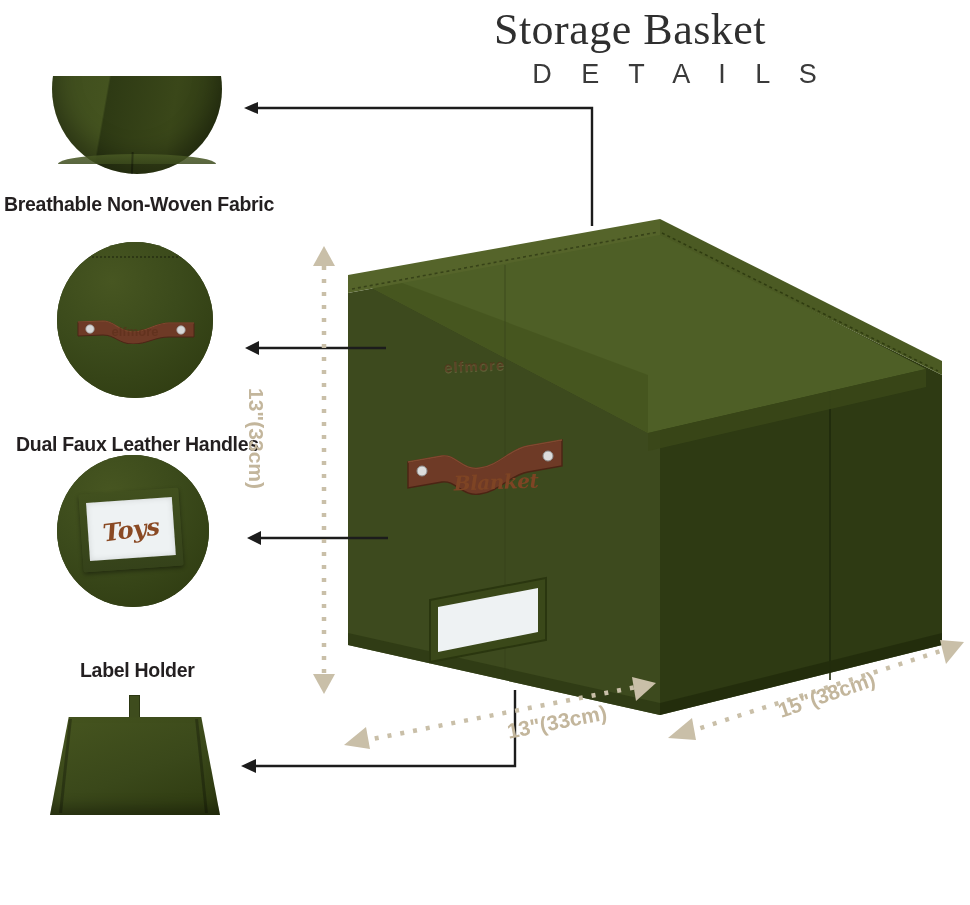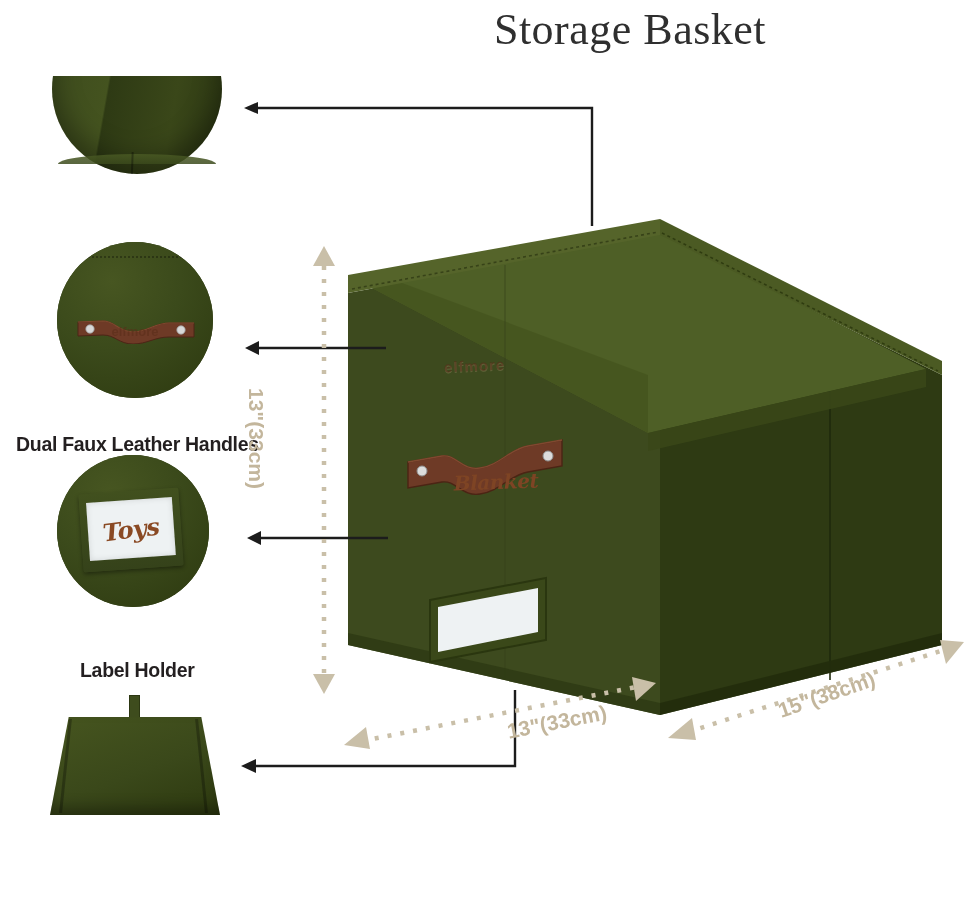--- a/index.html
+++ b/index.html
@@ -255,26 +255,28 @@
     transform: rotate(-19deg);
     transform-origin: left top;
   }
 </style>
 </head>
 <body>
 
 <div id="page">
 
   <div class="title-main">Storage Basket</div>
+  <div class="title-sub">D E T A I L S</div>
 
   <div class="fabric-wrap">
     <div class="fabric-shape"></div>
     <div class="fabric-toprim"></div>
     <div class="fabric-seam"></div>
   </div>
+  <div class="callout-label" style="left:4px; top:192px;">Breathable Non-Woven Fabric</div>
 
   <div class="circle-photo" style="left:57px; top:242px; width:156px; height:156px;">
     <div class="circle-fabric-bg"></div>
     <div class="circle-stitch" style="top:14px;"></div>
     <div class="handle-strap">
       <svg width="118" height="34" viewBox="0 0 118 34">
         <path d="M1,12 L26,11 C38,11 42,22 56,22 C70,22 78,13 92,13 L117,13 L117,27 L92,27 C78,27 70,34 56,34 C42,34 38,25 26,25 L1,26 Z" fill="#6e3a26" stroke="#4d2517" stroke-width="1"></path>
         <path d="M1,12 L26,11 C38,11 42,22 56,22 C70,22 78,13 92,13 L117,13" fill="none" stroke="#8f5336" stroke-width="1.2" opacity=".8"></path>
         <circle cx="13" cy="19" r="4.2" fill="#d8d8d8" stroke="#9a9a9a" stroke-width=".8"></circle>
         <circle cx="104" cy="20" r="4.2" fill="#d8d8d8" stroke="#9a9a9a" stroke-width=".8"></circle>

